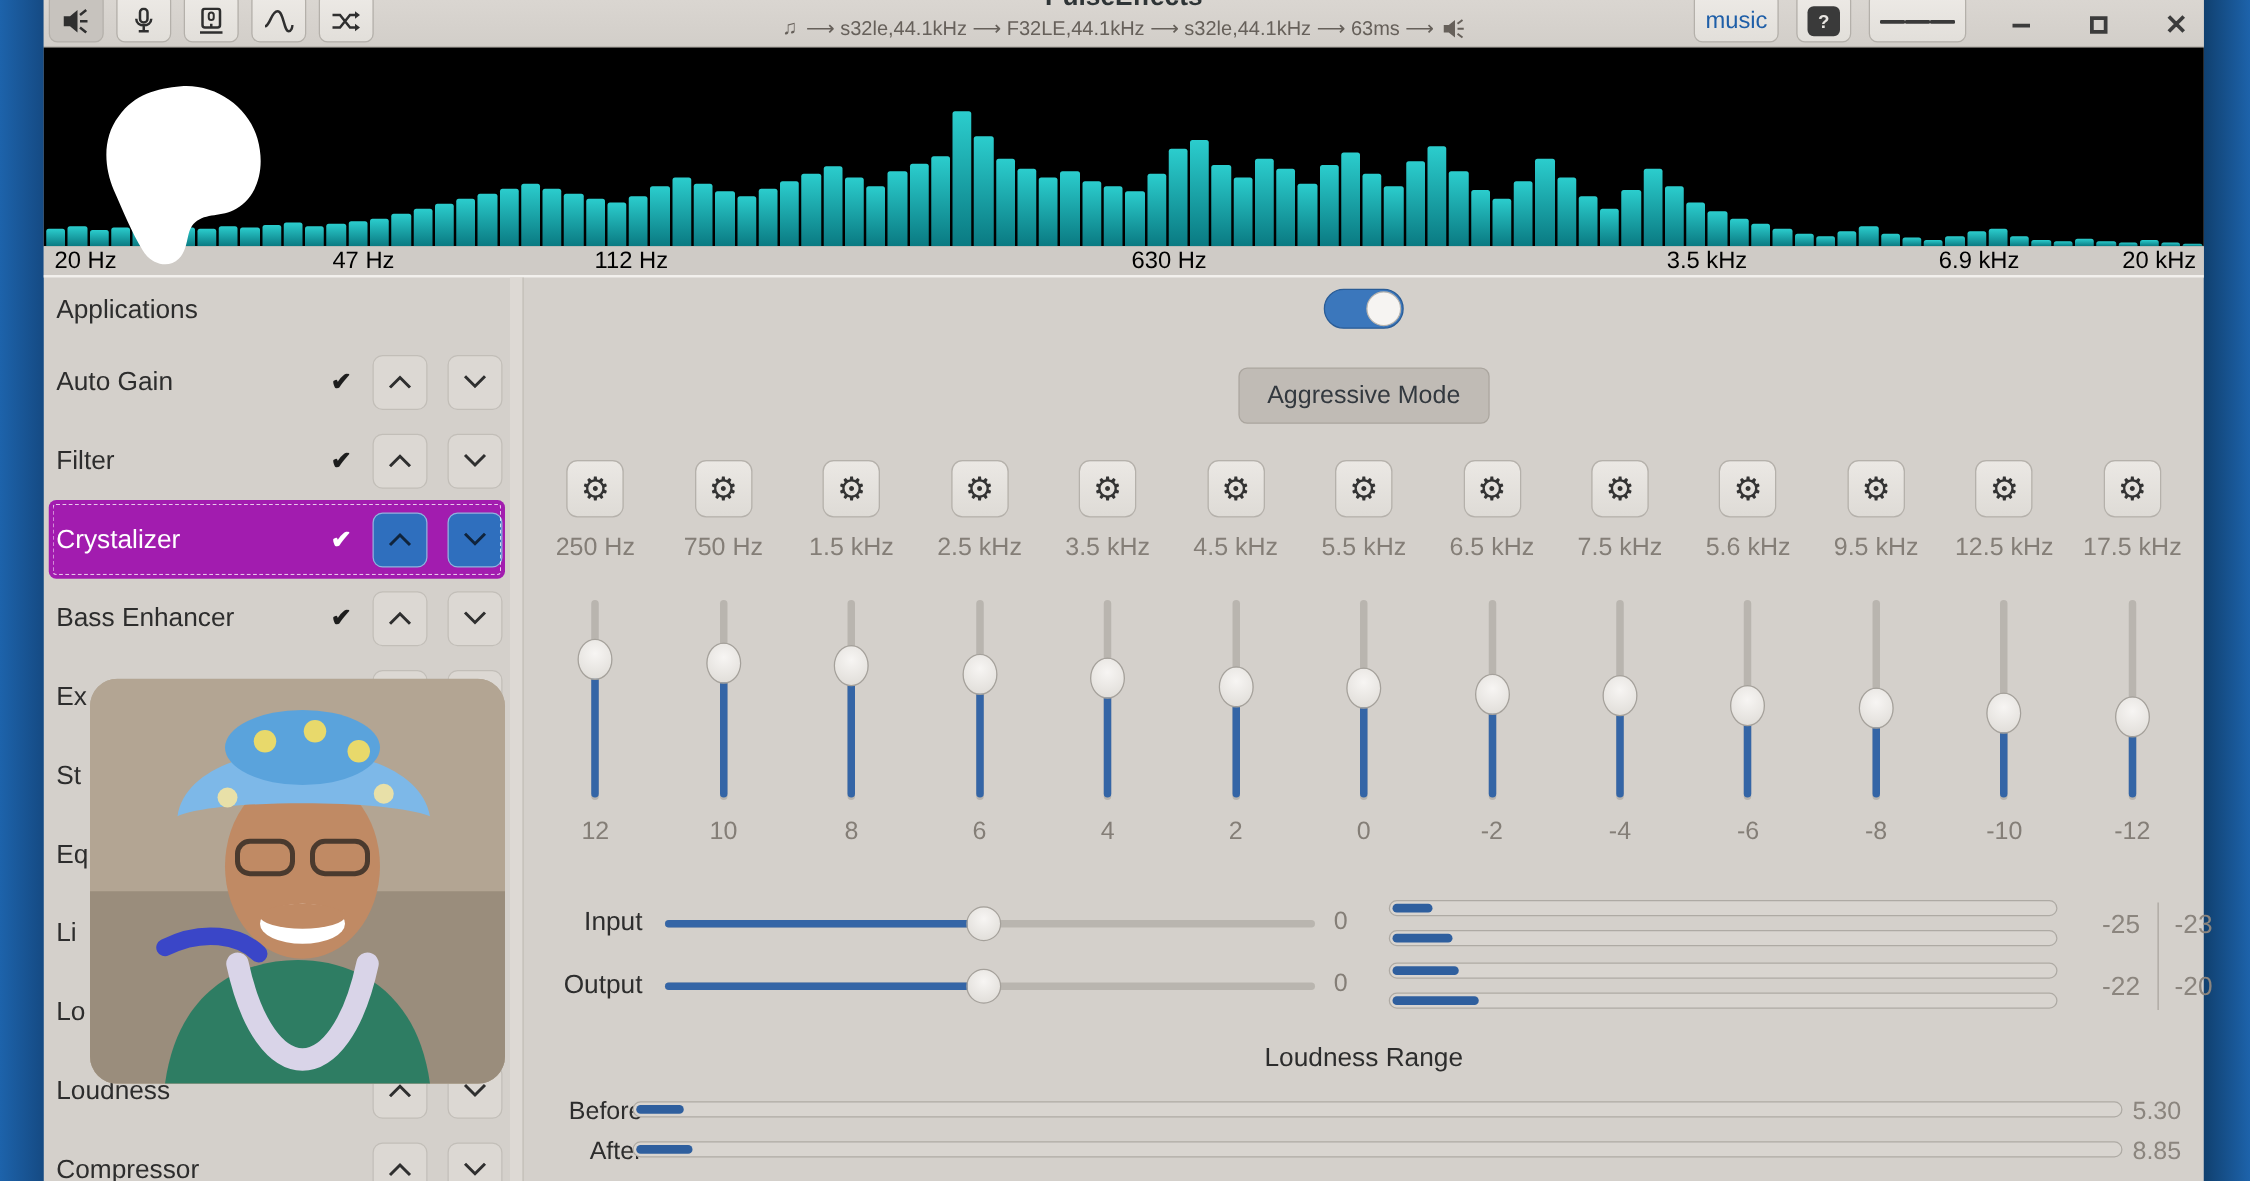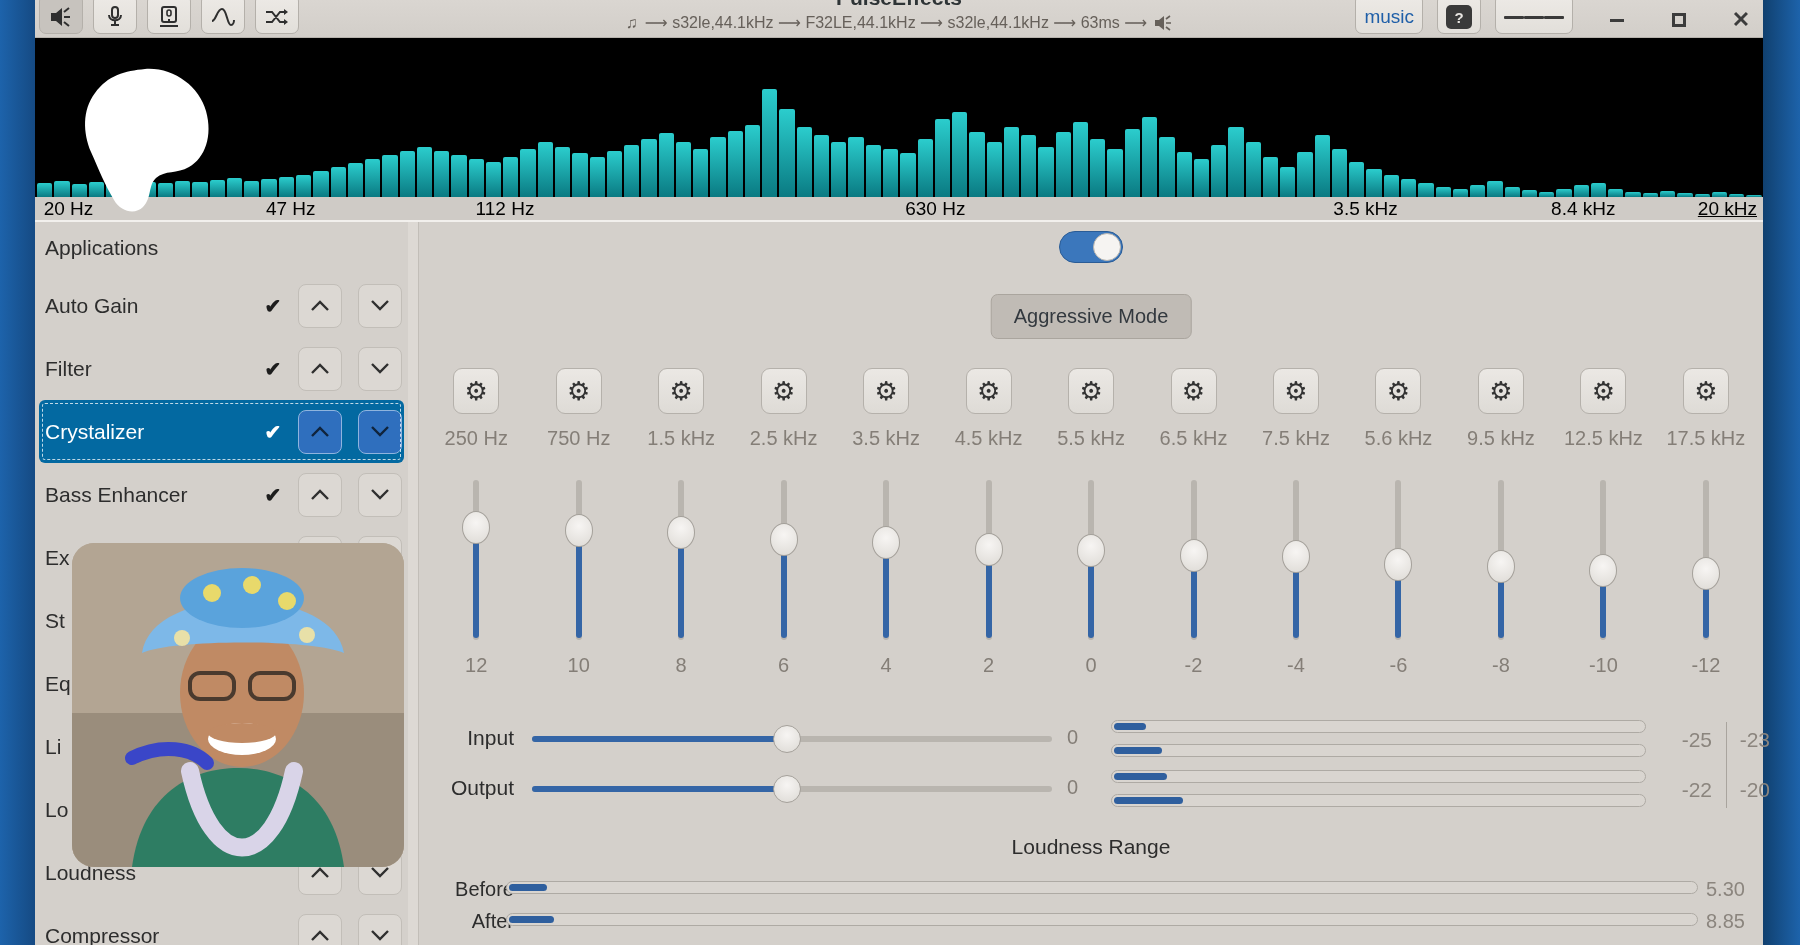--- a/index.html
+++ b/index.html
@@ -58,21 +58,21 @@
   .sidebar-gutter { position:absolute; left:373px; top:222px; width:10px; height:723px; background:#ddd9d4; }
   .sidebar-sep { position:absolute; left:383px; top:222px; width:1px; height:723px; background:#c2beb8; }
   .sb-row { position:relative; height:63px; display:flex; align-items:center; padding:0 6px 0 10px; }
   .sb-row.header { height:52px;justify-content:flex-end; }
   .sb-label { flex:1; font-size:21px; color:#2d2d2d; white-space:nowrap; overflow:hidden; }
   .sb-check { width:26px; font-size:20px; font-weight:bold; color:#1d1d1d; text-align:center; margin-right:12px; }
   .sb-btn { width:44px; height:44px; border:1px solid #c2beb8; border-radius:8px;
     background:#dcd8d3; display:flex; align-items:center; justify-content:center; }
   .sb-btn.up { margin-right:16px; }
   .sb-btn svg { stroke:#2f2f2f; }
-  .sb-row.selected { background:#0369a1; border-radius:6px; margin:0 4px; padding:0 2px 0 6px;
+  .sb-row.selected { background:#a21caf; border-radius:6px; margin:0 4px; padding:0 2px 0 6px;
     outline:1px dashed rgba(255,255,255,.75); outline-offset:-4px; }
   .sb-row.selected .sb-label { color:#fff; }
   .sb-row.selected .sb-check { color:#fff; }
   .sb-row.selected .sb-btn { background:#2f6fbe; border:1px solid #8fb4de; }
   .sb-row.selected .sb-btn svg { stroke:#10243c; }
 
   
   .main { position:absolute; left:384px; top:222px; width:1344px; height:723px; }
   .toggle { position:absolute; left:672px; top:9px; transform:translateX(-50%);
     width:64px; height:32px; border-radius:16px; background:#3b77bc; border:1px solid #2a5c96; }
@@ -299,22 +299,22 @@
           <div class="spec-bar" style="height: 3px;"></div>
           <div class="spec-bar" style="height: 2px;"></div>
         </div>
     </div>
     <div class="axis">
         <span class="ax-label" style="left: 0.5%;">20 Hz</span>
         <span class="ax-label" style="left: 14.8%; transform: translateX(-50%);">47 Hz</span>
         <span class="ax-label" style="left: 27.2%; transform: translateX(-50%);">112 Hz</span>
         <span class="ax-label" style="left: 52.1%; transform: translateX(-50%);">630 Hz</span>
         <span class="ax-label" style="left: 77%; transform: translateX(-50%);">3.5 kHz</span>
-        <span class="ax-label" style="left: 89.6%; transform: translateX(-50%);">8.4 kHz</span>
-        <span class="ax-label" style="right: 6px; text-decoration: underline;">20 kHz</span>
+        <span class="ax-label" style="left: 89.6%; transform: translateX(-50%);">6.9 kHz</span>
+        <span class="ax-label" style="right: 6px;">20 kHz</span>
       </div>
 
     <div class="sidebar">
   <div class="sb-row header">
     <span class="sb-label">Applications</span>
 
   </div>
 
   <div class="sb-row">
     <span class="sb-label">Auto Gain</span>

